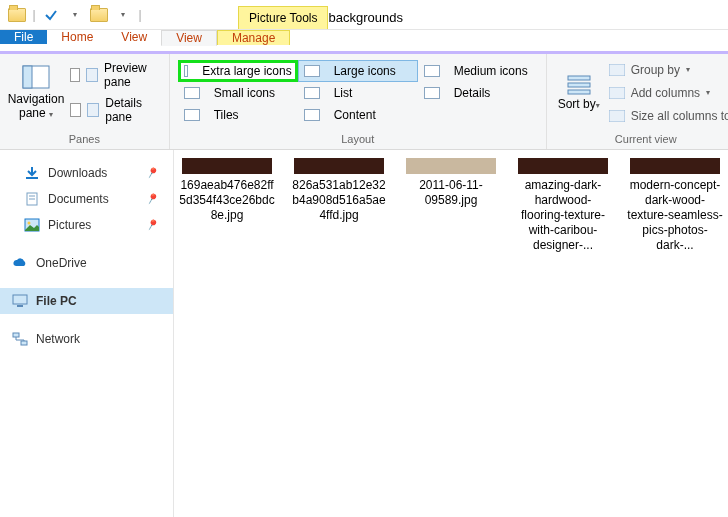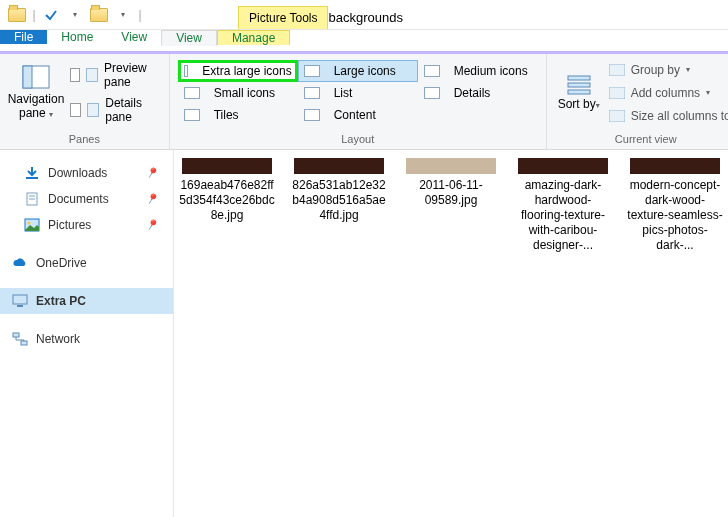--- a/index.html
+++ b/index.html
@@ -6,21 +6,21 @@
 body { background:#fff; width:728px; height:517px; overflow:hidden; position:relative; }
 .titlebar { height:30px; display:flex; align-items:center; padding-left:6px; background:#fff; border-bottom:1px solid #e5e5e5; }
 .qat-btn { width:22px; height:24px; display:flex; align-items:center; justify-content:center; margin-right:2px; }
 .folder-glyph { width:18px; height:14px; background:linear-gradient(#ffe9a6,#f5d16b); border:1px solid #d4b24a; border-radius:1px; position:relative; }
 .folder-glyph:before { content:""; position:absolute; top:-4px; left:0; width:7px; height:4px; background:#f5d16b; border:1px solid #d4b24a; border-bottom:none; border-radius:1px 1px 0 0; }
 .caret { font-size:8px; color:#666; }
 .tooltab { margin-left:92px; display:flex; align-items:flex-end; height:100%; }
 .context-tab { background:#fff59d; padding:4px 10px; font-size:12px; border:1px solid #e6d84a; border-bottom:none; }
 .win-title { font-size:13px; padding-bottom:4px; }
 .ribbon-tabs { height:24px; display:flex; align-items:flex-start; border-bottom:3px solid #c4b5fd; background:#fff; }
-.rtab { padding:0 14px; display:flex; align-items:center; color:#15803d; cursor:default; }
+.rtab { padding:0 14px; display:flex; align-items:center; color:#c2410c; cursor:default; }
 .rtab.file { background:#1979ca; color:#fff; }
 .rtab.active { background:#f5f6f7; border:1px solid #dadada; border-bottom:1px solid #f5f6f7; margin-bottom:-1px; }
 .rtab.manage { background:#fff59d; border:1px solid #e6d84a; border-bottom:none; margin-bottom:-1px; }
 .ribbon-body { height:96px; background:#f5f6f7; border-bottom:1px solid #dadada; display:flex; }
 .rgroup { border-right:1px solid #e1e1e1; display:flex; flex-direction:column; }
 .rgroup-content { flex:1; display:flex; padding:4px 8px; }
 .rgroup-label { text-align:center; font-size:11px; color:#666; padding:2px 0 4px; }
 .bigbtn { width:56px; display:flex; flex-direction:column; align-items:center; justify-content:center; gap:4px; text-align:center; line-height:1.1; }
 .bigicon { width:28px; height:24px; }
 .mid-col { display:flex; flex-direction:column; justify-content:space-around; }
@@ -222,21 +222,21 @@
           <path d="M4 10 a3 3 0 0 1 1 -6 a4 4 0 0 1 7 1 a3 3 0 0 1 0 5 Z" fill="#1979ca"></path>
         </svg>
         <span>OneDrive</span>
       </div>
     <div style="height:12px;"></div>
     <div class="nav-item sel" style="padding-left:12px;">
         <svg class="nav-ico" viewBox="0 0 16 14">
           <rect x="1" y="1" width="14" height="9" fill="#cde6f7" stroke="#5c8ab8"></rect>
           <rect x="5" y="11" width="6" height="2" fill="#5c8ab8"></rect>
         </svg>
-        <span style="font-weight:600;">Extra PC</span>
+        <span style="font-weight:600;">File PC</span>
       </div>
     <div style="height:12px;"></div>
     <div class="nav-item" style="padding-left:12px;">
         <svg class="nav-ico" viewBox="0 0 16 14">
           <rect x="1" y="1" width="6" height="4" fill="#cde6f7" stroke="#5c8ab8"></rect>
           <rect x="9" y="9" width="6" height="4" fill="#cde6f7" stroke="#5c8ab8"></rect>
           <path d="M4 5 V8 H12 V9" stroke="#5c8ab8" fill="none"></path>
         </svg>
         <span>Network</span>
       </div>

